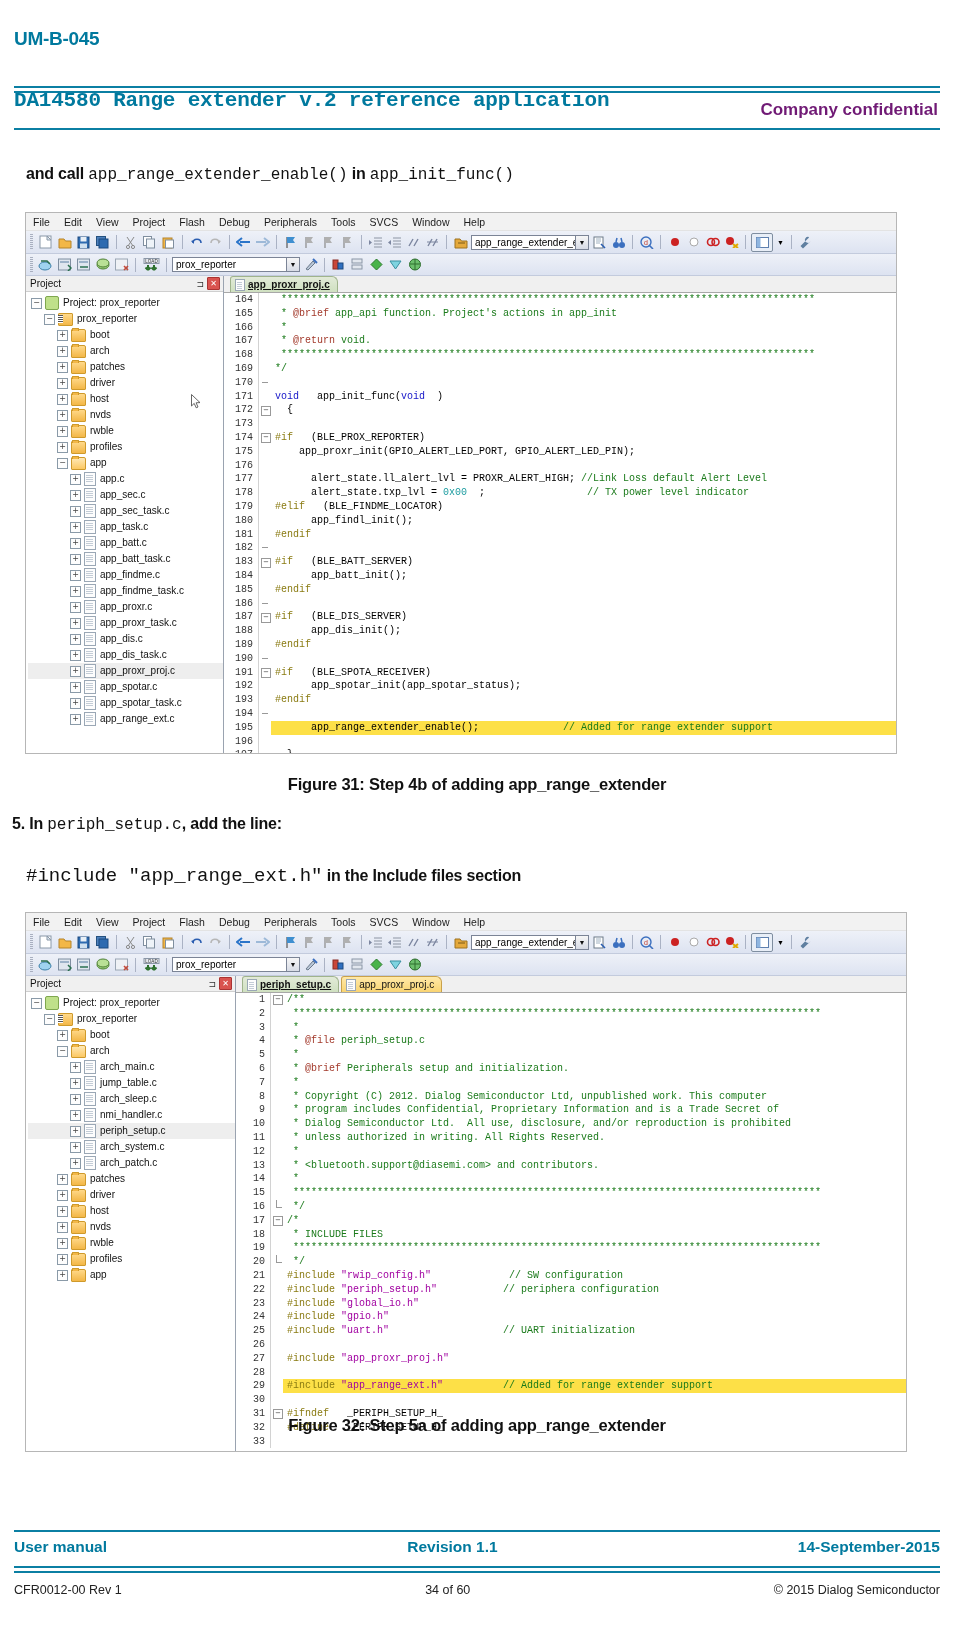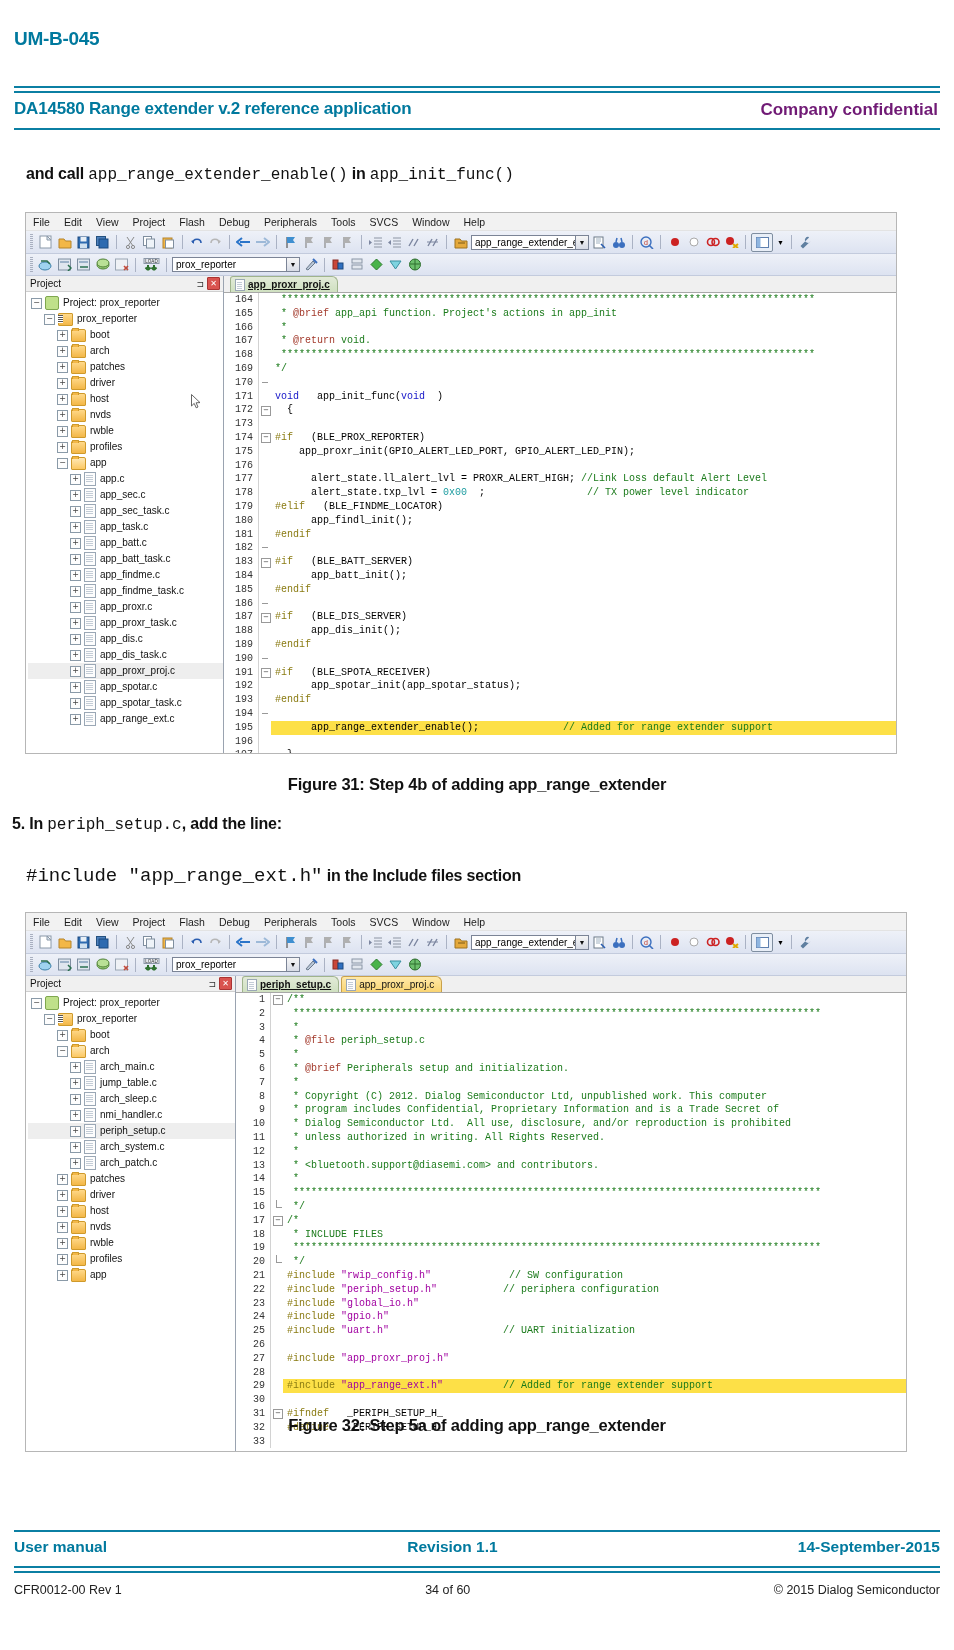--- a/index.html
+++ b/index.html
@@ -72,25 +72,26 @@
     position: absolute;
     left: 14px; right: 14px;
     height: 0;
     border-top: 2px solid #0b7fa3;
   }
   .hdr-rule.r1 { top: 86px; }
   .hdr-rule.r2 { top: 91px; }
   .hdr-title {
     position: absolute;
     left: 14px;
-    top: 99px;
-    font-size: 17px;
+    top: 89px;
+    font-size: 21px;
     font-weight: bold;
     color: #00799e;
     letter-spacing: -0.2px;
+    font-family: Liberation Mono, monospace;
   }
   .hdr-conf {
     position: absolute;
     right: 16px;
     top: 100px;
     font-size: 17px;
     font-weight: bold;
     color: #701a75;
   }
   .hdr-underline {

